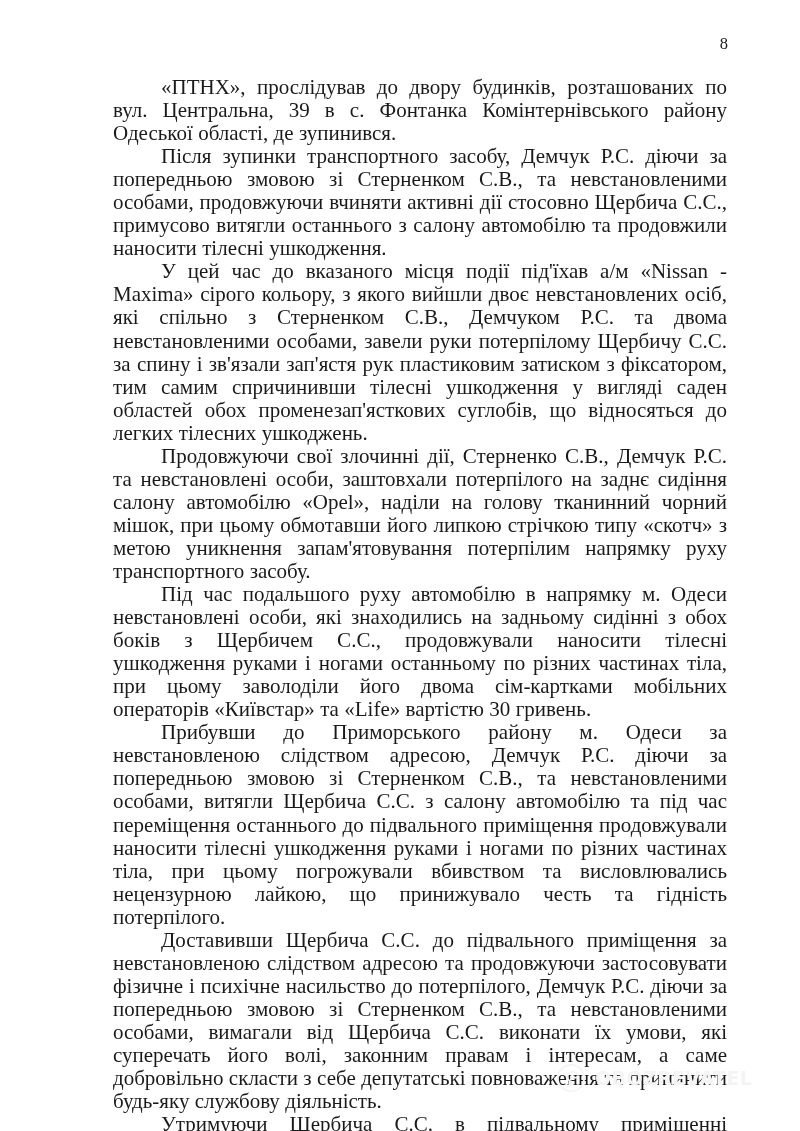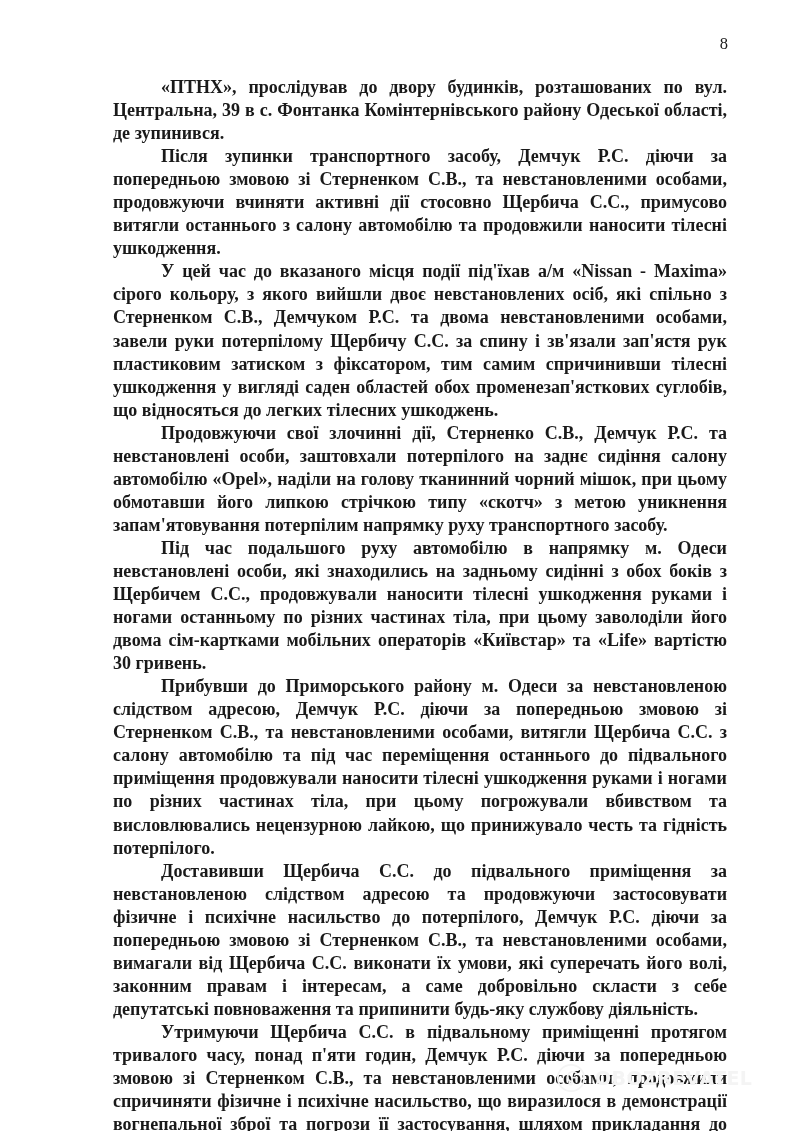--- a/index.html
+++ b/index.html
@@ -30,25 +30,24 @@
   .body-text {
     position: absolute;
     left: 113px;
     top: 76px;
     width: 614px;
   }
   .para {
     margin: 0;
     text-indent: 48px;
     text-align: justify;
-    font-size: 18px;
+    font-size: 21px;
     line-height: 23.05px;
     hyphens: none;
     word-spacing: 0.1px;
-    font-weight: bold;
   }
   .watermark {
     position: absolute;
     left: 556px;
     top: 1058px;
     width: 200px;
     height: 40px;
     display: flex;
     align-items: center;
     gap: 9px;

